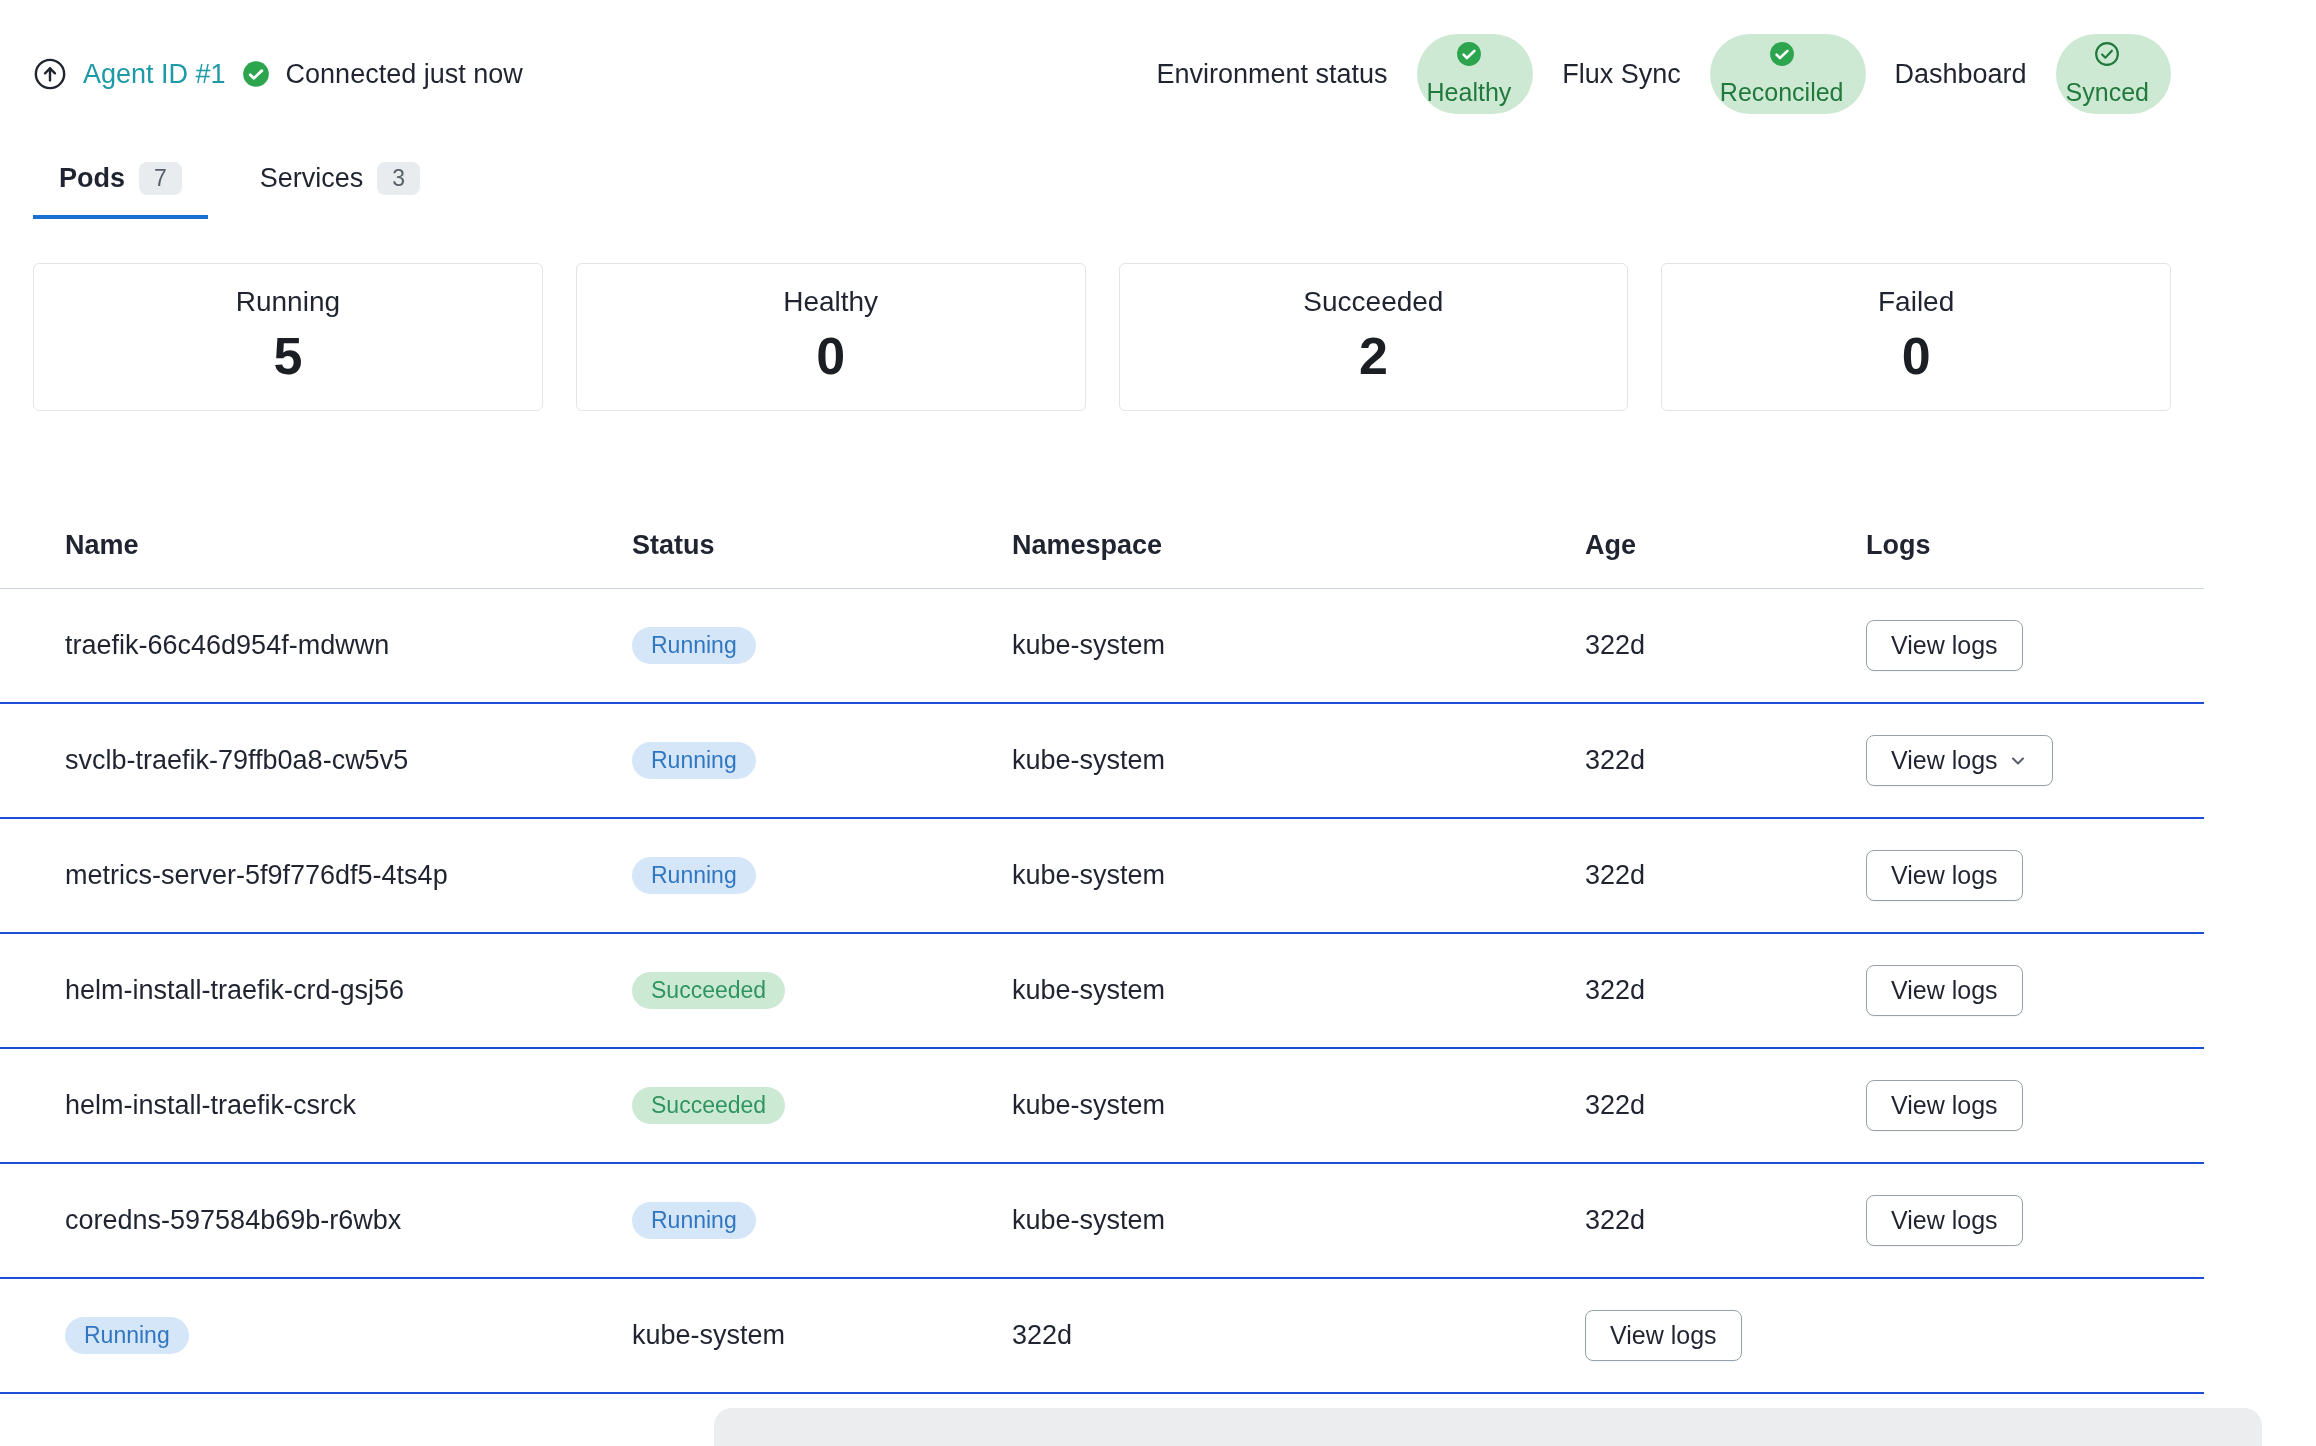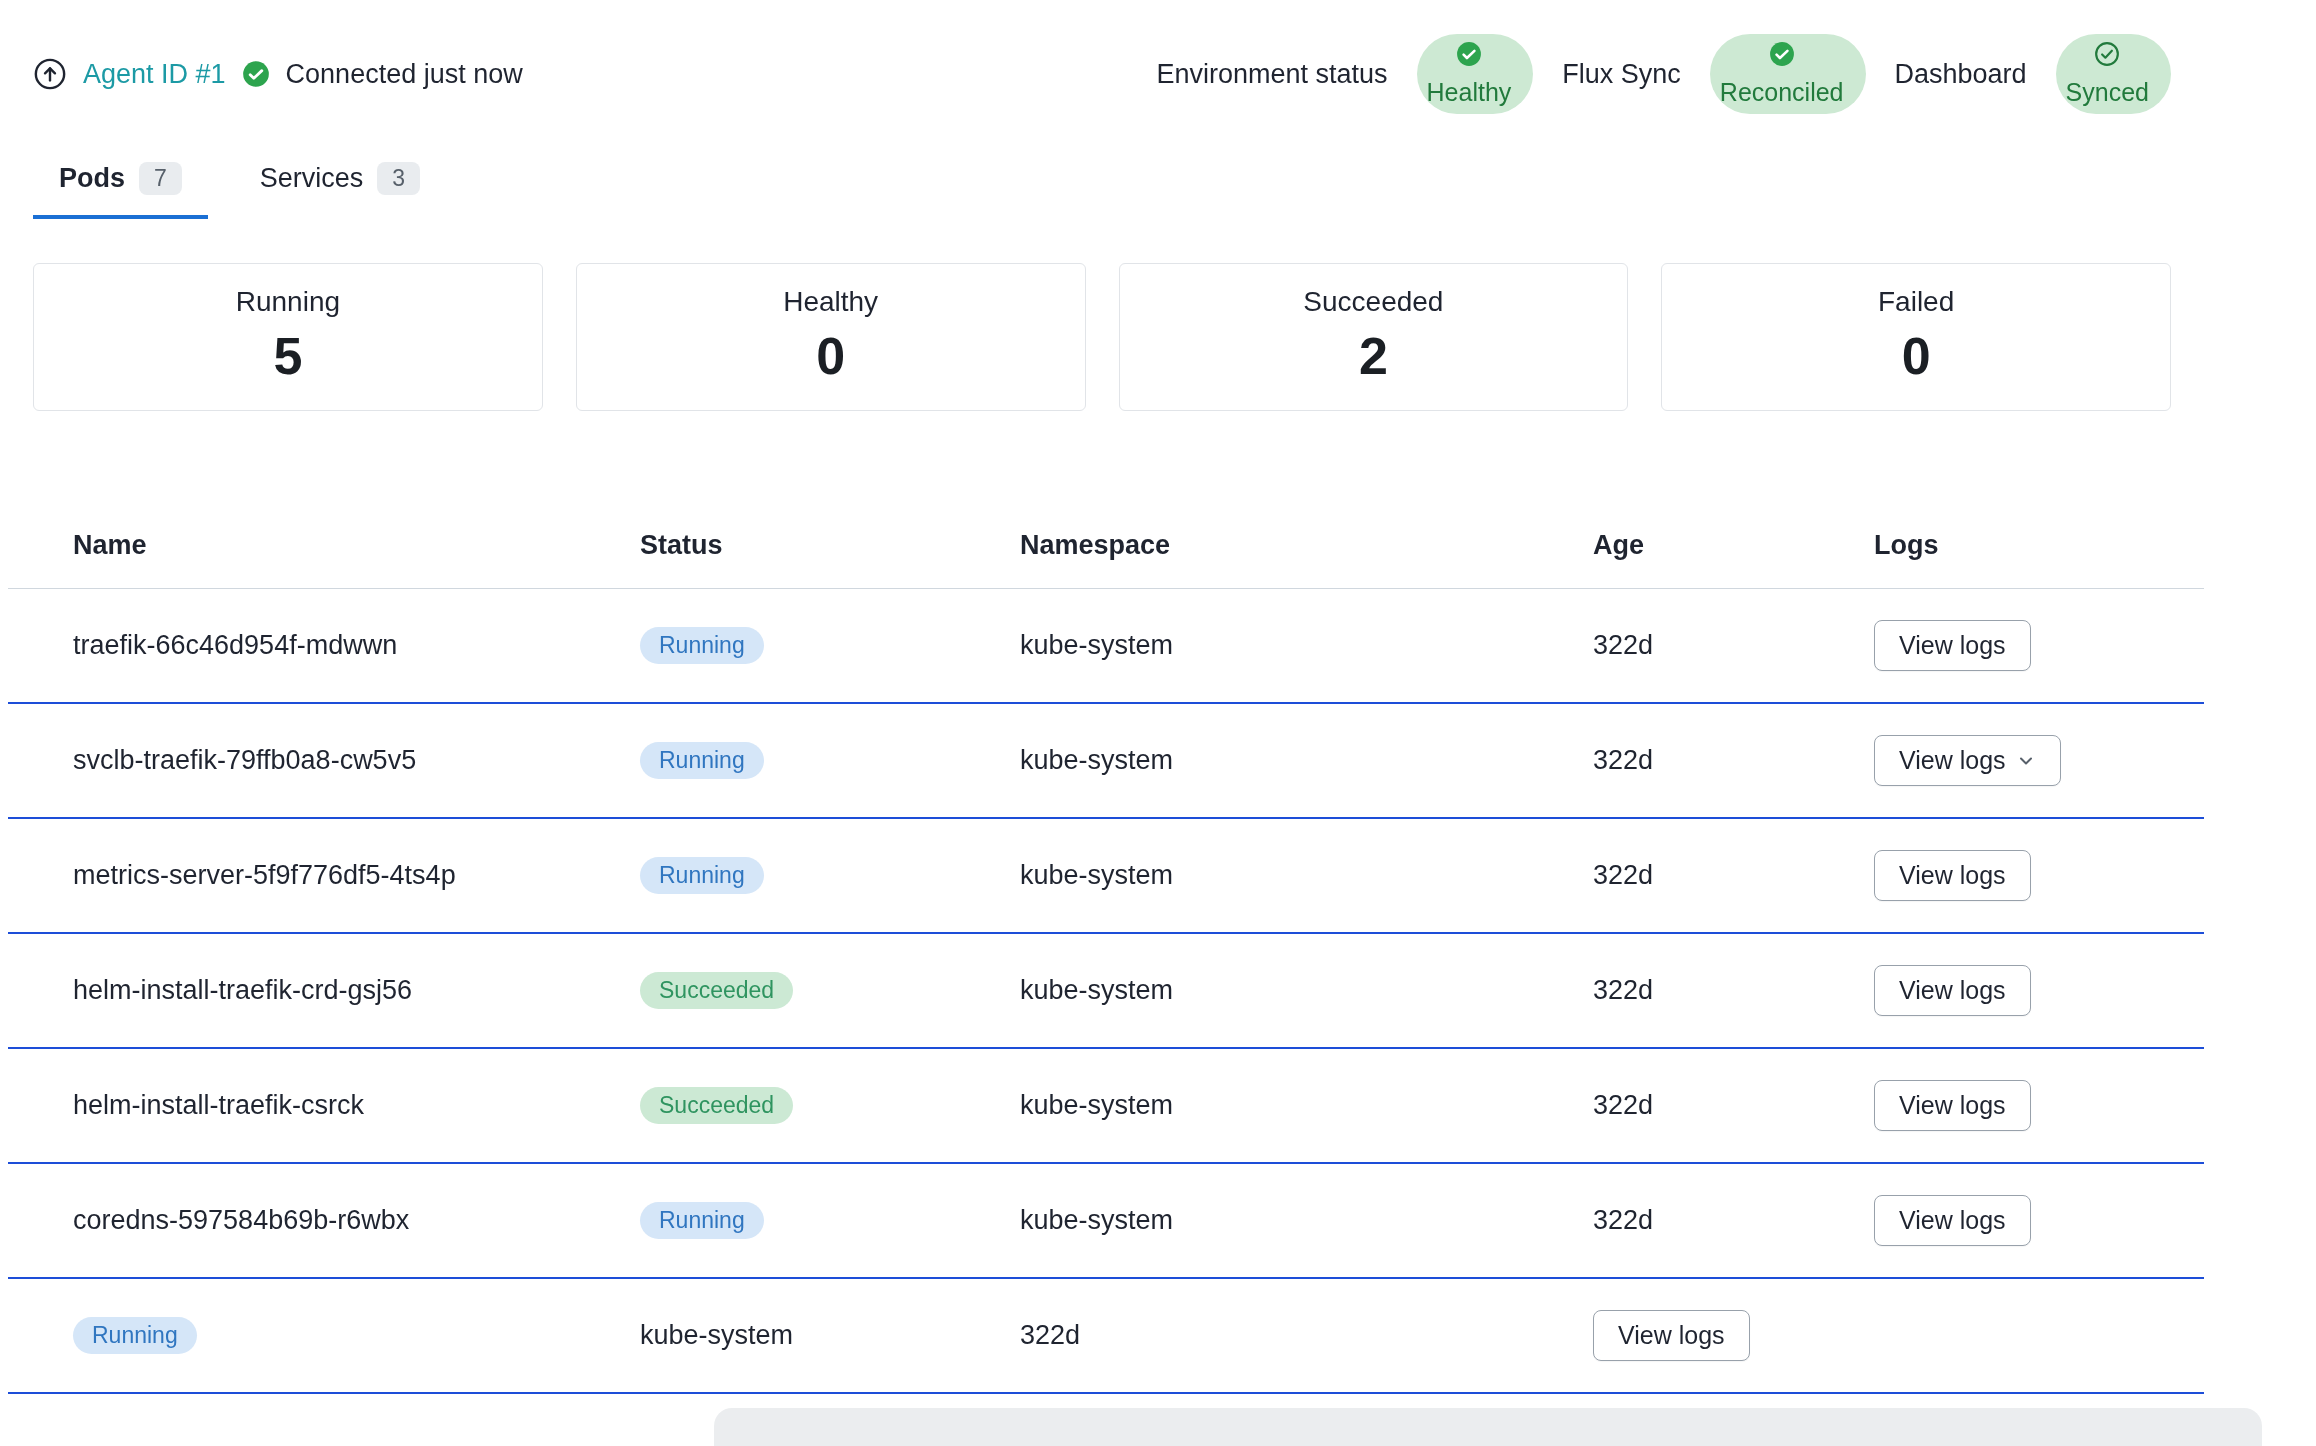--- a/index.html
+++ b/index.html
@@ -42,21 +42,21 @@
   
   .cards { display:flex; gap:33px; padding:0 33px; margin-top:44px; }
   .card {
     flex:1; background:#ffffff; border:1px solid #e1e4e8; border-radius:6px;
     text-align:center; padding:22px 0 24px 0;
   }
   .card-label { font-size:28px; color:#1f2430; }
   .card-value { font-size:52px; font-weight:700; margin-top:8px; color:#1b1f24; }
 
   
-  .table { margin-top:92px;padding-left:8px; }
+  .table { margin-top:92px; }
   .grid-row {
     display:grid;
     grid-template-columns:567px 380px 573px 281px 1fr;
     padding:0 33px 0 65px;
     align-items:center;
   }
   .thead {
     font-weight:700; font-size:27px; height:86px;
     border-bottom:1px solid #d0d7de;
   }

